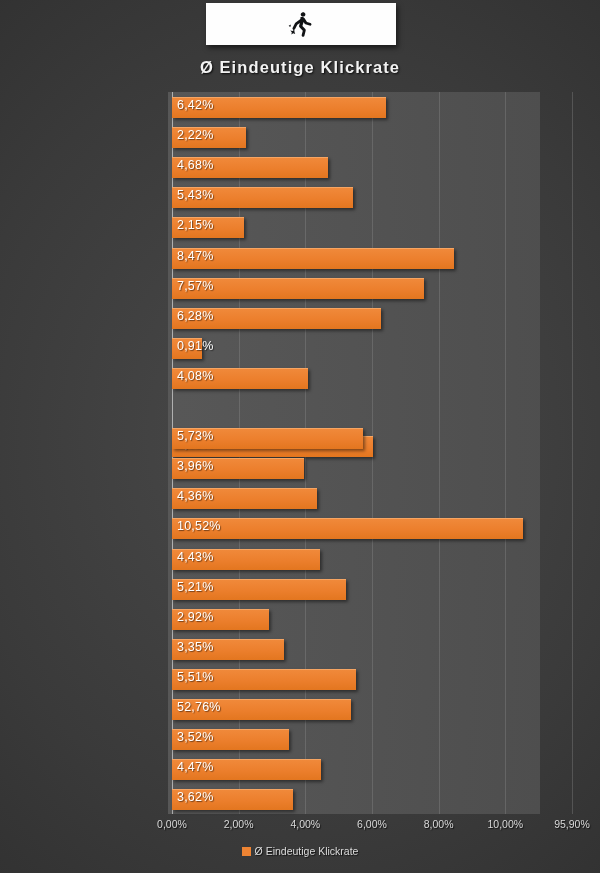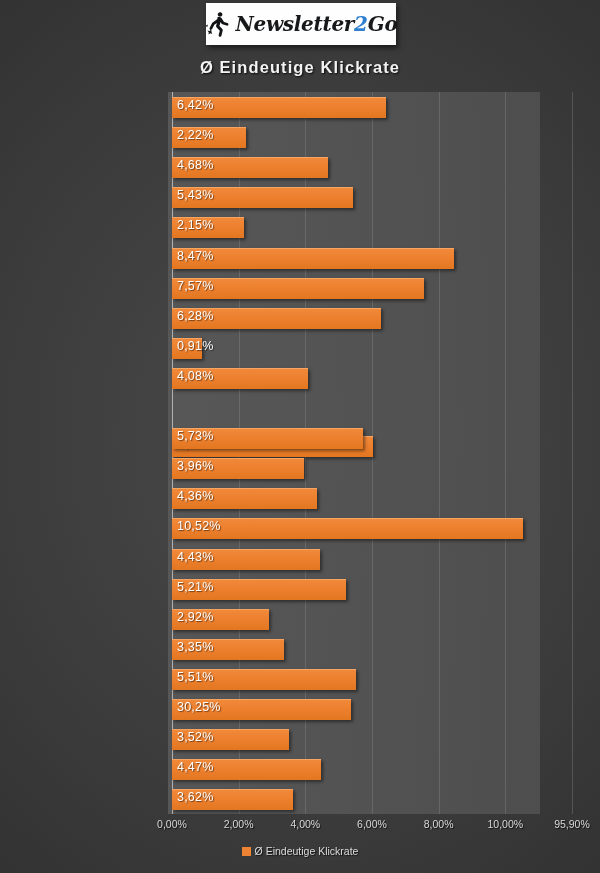--- a/index.html
+++ b/index.html
@@ -116,21 +116,20 @@
 
   <div id="logo-box">
     <svg id="logo-mark" viewBox="0 0 26 28">
       <g fill="#111315">
         <path d="M14.2 2.4c1.3-.6 2.7.1 3.1 1.3.4 1.2-.3 2.5-1.6 2.9-1.2.4-2.5-.3-2.9-1.5-.3-1.1.3-2.3 1.4-2.7z"></path>
         <path d="M12.4 7.2c1.7-.7 3.4-.2 4.2 1.1l2.4 3.7 3.4 1.1c.8.3 1.2 1 1 1.7-.2.7-1 1-1.8.8l-4.2-1.4c-.4-.1-.7-.4-.9-.7l-.9-1.4-1.2 3.9 2.9 3.1c.4.4.5.9.4 1.4l-1.3 5.2c-.2.8-.9 1.3-1.7 1.1-.8-.2-1.2-.9-1-1.7l1.1-4.4-3.3-3.4c-.4-.4-.6-1-.4-1.6l.8-2.8-2.6 1.9-2.2 4.3c-.4.7-1.2 1-1.9.6-.7-.4-.9-1.2-.5-1.9l2.4-4.7c.1-.3.4-.5.6-.7l4.7-3.4z"></path>
         <path d="M6.3 19.6l-1.7 1.4-2.3-.4 1.5 1.6-.4 2.2 1.8-1.2 2 .9-.7-2.1z"></path>
         <path d="M2.6 14.5l-.9.7-1.1-.3.7.9-.2 1.1.9-.6 1 .4-.3-1z"></path>
       </g>
     </svg>
-    <div id="logo-text"><span>Newsletter</span><span class="two">2</span><span>Go</span></div>
   </div>
 
   <div id="chart-title">Ø Eindeutige Klickrate</div>
 
   <div id="plot">
     <div id="plot-bg"></div>
     <div id="gridlines">
         <div class="gridline axis" style="left: 0px;"></div>
         <div class="gridline" style="left: 66.6667px;"></div>
         <div class="gridline" style="left: 133.333px;"></div>
@@ -215,21 +214,21 @@
         <div class="bar-row" style="top: 542.8px;">
           <div class="bar" style="width: 111.667px;"></div>
           <div class="bar-value">3,35%</div>
         </div>
         <div class="bar-row" style="top: 572.9px;">
           <div class="bar" style="width: 183.667px;"></div>
           <div class="bar-value">5,51%</div>
         </div>
         <div class="bar-row" style="top: 603px;">
           <div class="bar" style="width: 179.333px;"></div>
-          <div class="bar-value">30,25%</div>
+          <div class="bar-value">52,76%</div>
         </div>
         <div class="bar-row" style="top: 633.1px;">
           <div class="bar" style="width: 117.333px;"></div>
           <div class="bar-value">3,52%</div>
         </div>
         <div class="bar-row" style="top: 663.2px; padding-left: 6px;">
           <div class="bar" style="width: 149px;"></div>
           <div class="bar-value">4,47%</div>
         </div>
         <div class="bar-row" style="top: 693.3px;">

